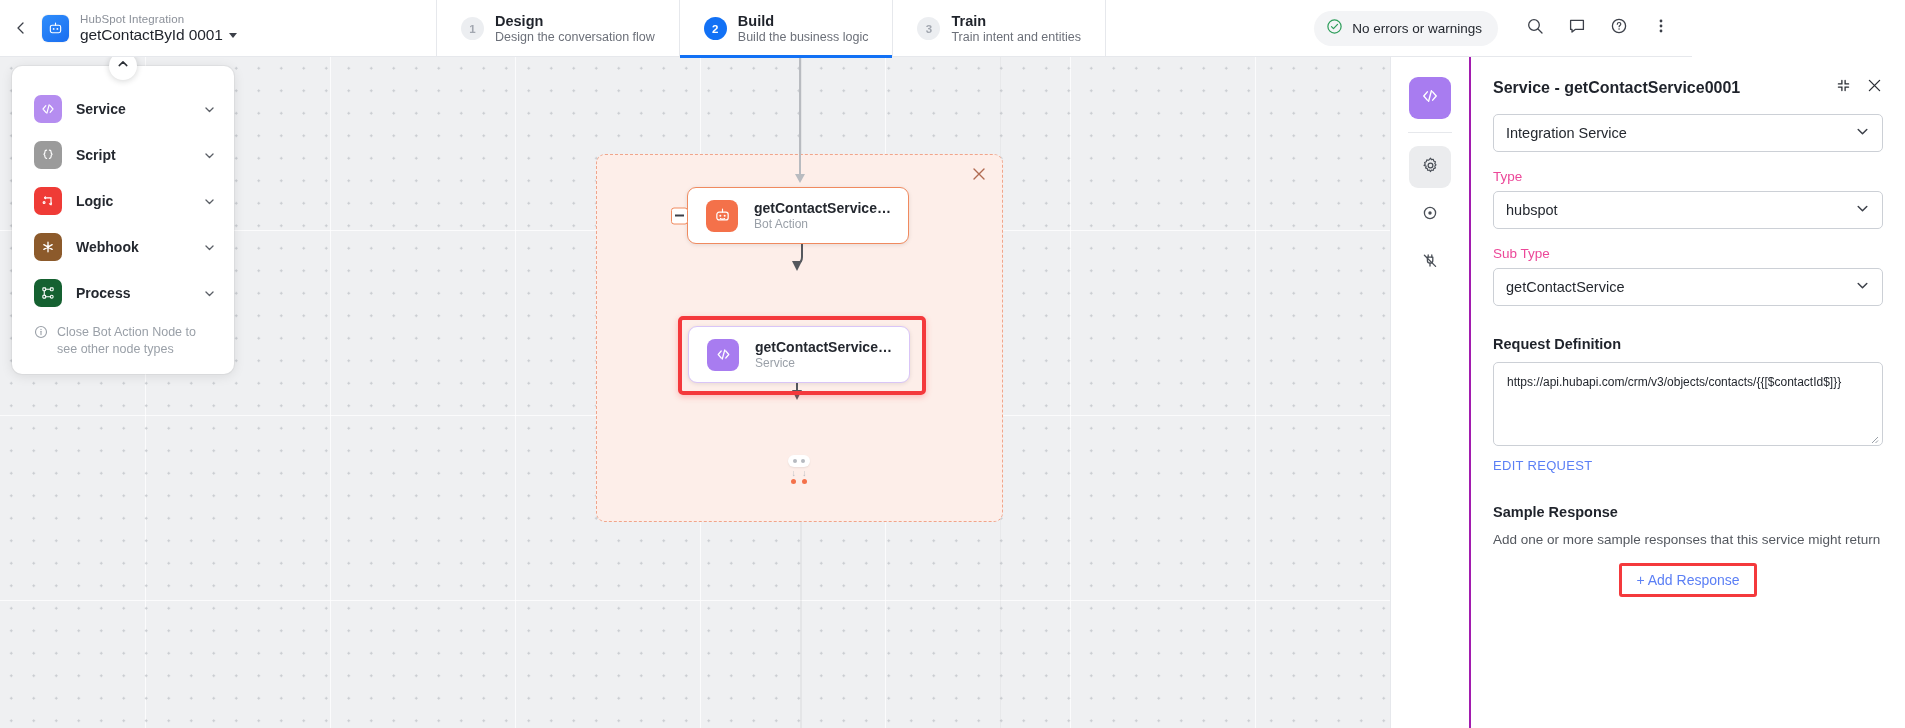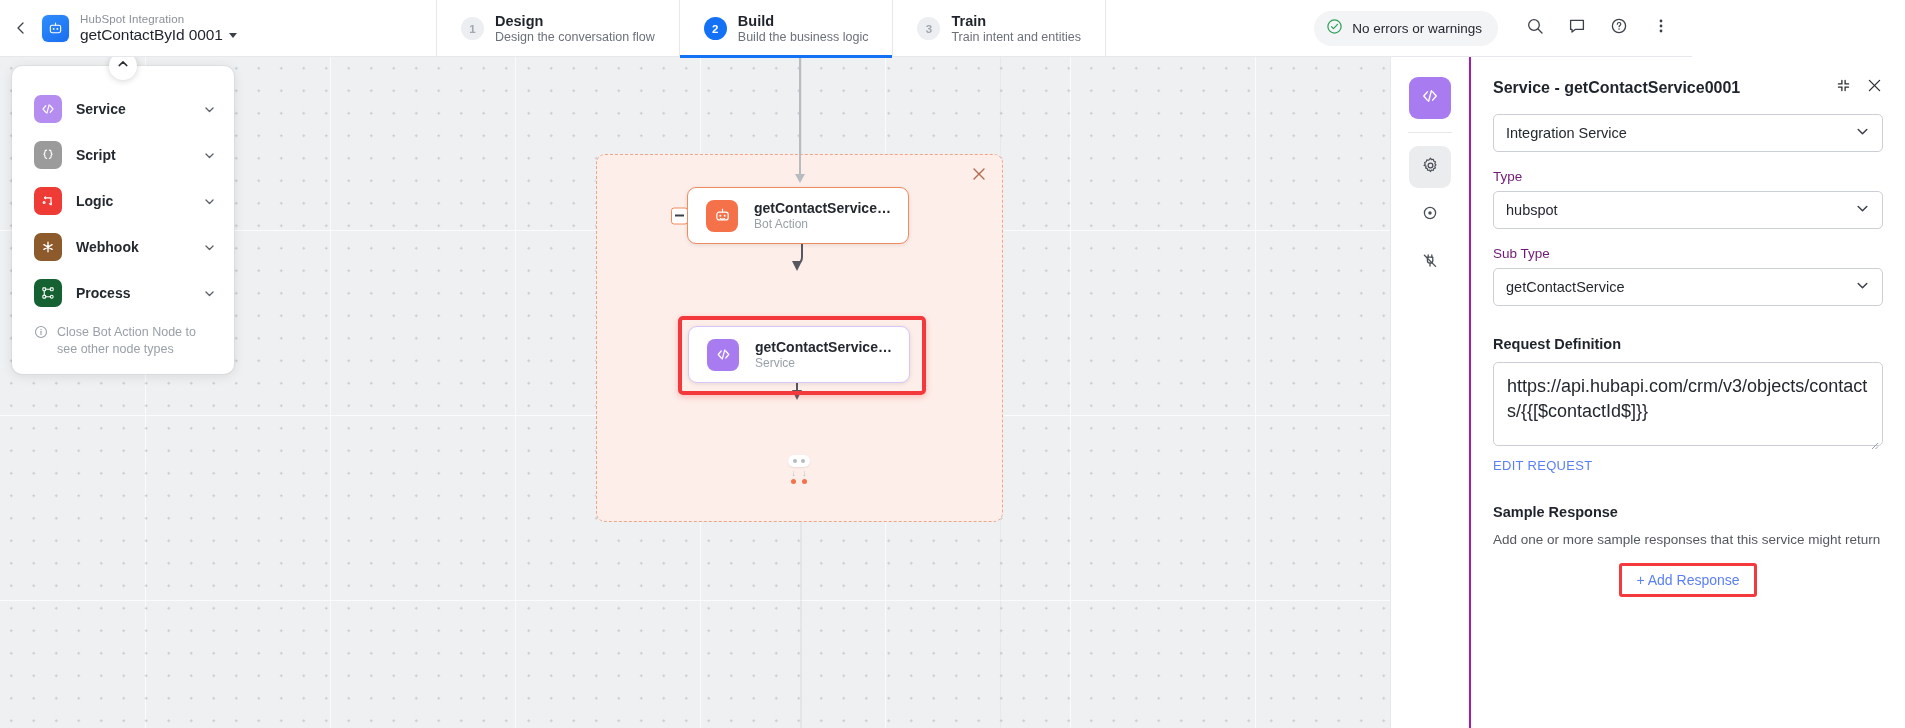--- a/index.html
+++ b/index.html
@@ -217,31 +217,31 @@
     display: flex; flex-direction: column; z-index: 30;
   }
   .panel-head {
     display: flex; align-items: center; padding: 20px 22px 14px 22px;
     gap: 14px;
   }
   .panel-title { font-size: 16px; font-weight: bold; color: #1f232b; flex: 1; }
   .panel-head-btn { cursor: pointer; display: flex; align-items: center; }
   .panel-body { flex: 1; overflow: hidden; padding: 0 22px; position: relative; }
 
-  .field-label { font-size: 13.5px; color: #701a75; margin: 17px 0 7px; }
+  .field-label { font-size: 13.5px; color: #ec4899; margin: 17px 0 7px; }
   .select {
     height: 38px; border: 1px solid #ccd0d6; border-radius: 5px;
     display: flex; align-items: center; padding: 0 12px;
     font-size: 14.5px; color: #24282f; cursor: pointer; background: #fff; gap: 15px;
   }
   .select .sel-val { flex: 1; }
   .section-title { font-size: 14.5px; font-weight: bold; color: #1f232b; margin: 30px 0 10px; }
   .textarea-box {
     border: 1px solid #ccd0d6; border-radius: 5px; height: 84px;
-    padding: 11px 13px; font-size: 18px; color: #24282f; line-height: 1.38;
+    padding: 11px 13px; font-size: 12px; color: #24282f; line-height: 1.38;
     position: relative; word-break: break-all; cursor: text; background:#fff;
   }
   .resize-grip {
     position: absolute; right: 3px; bottom: 3px; width: 10px; height: 10px;
     color: #9aa0a8;
   }
   .link-action {
     margin-top: 12px; font-size: 13px; color: #5b7ff5;
     letter-spacing: .3px; cursor: pointer; display: inline-block;
   }

